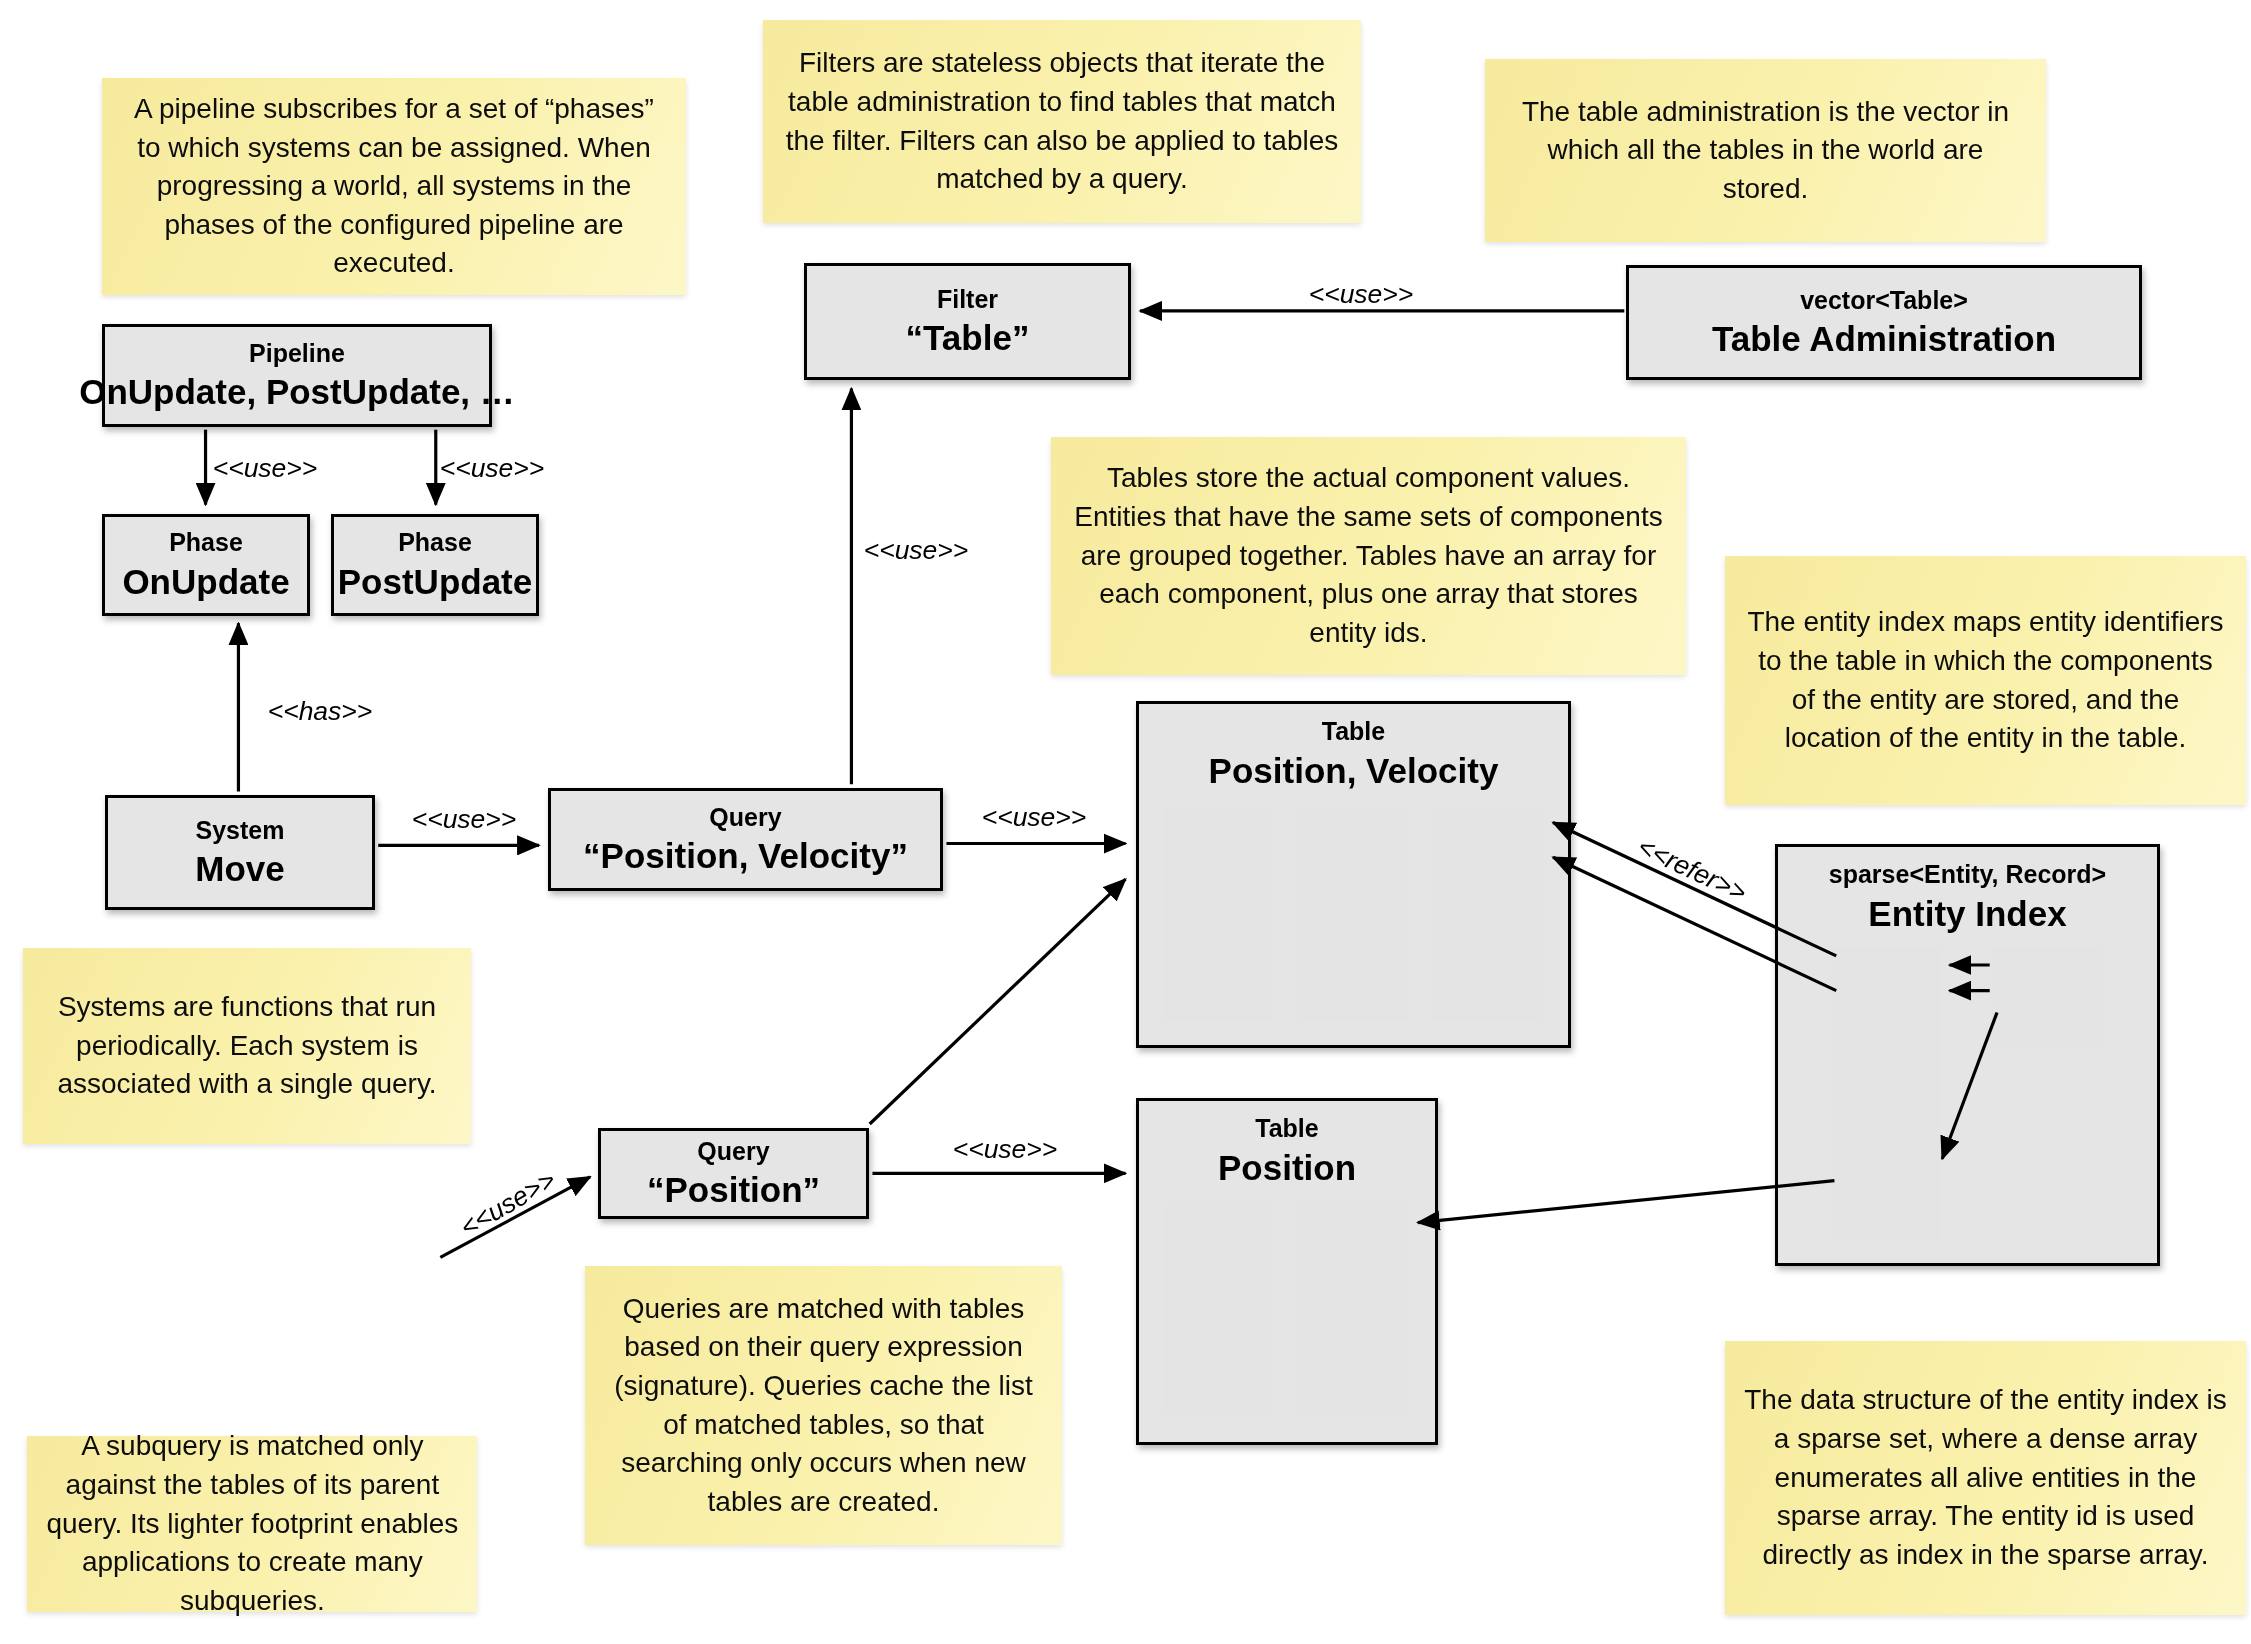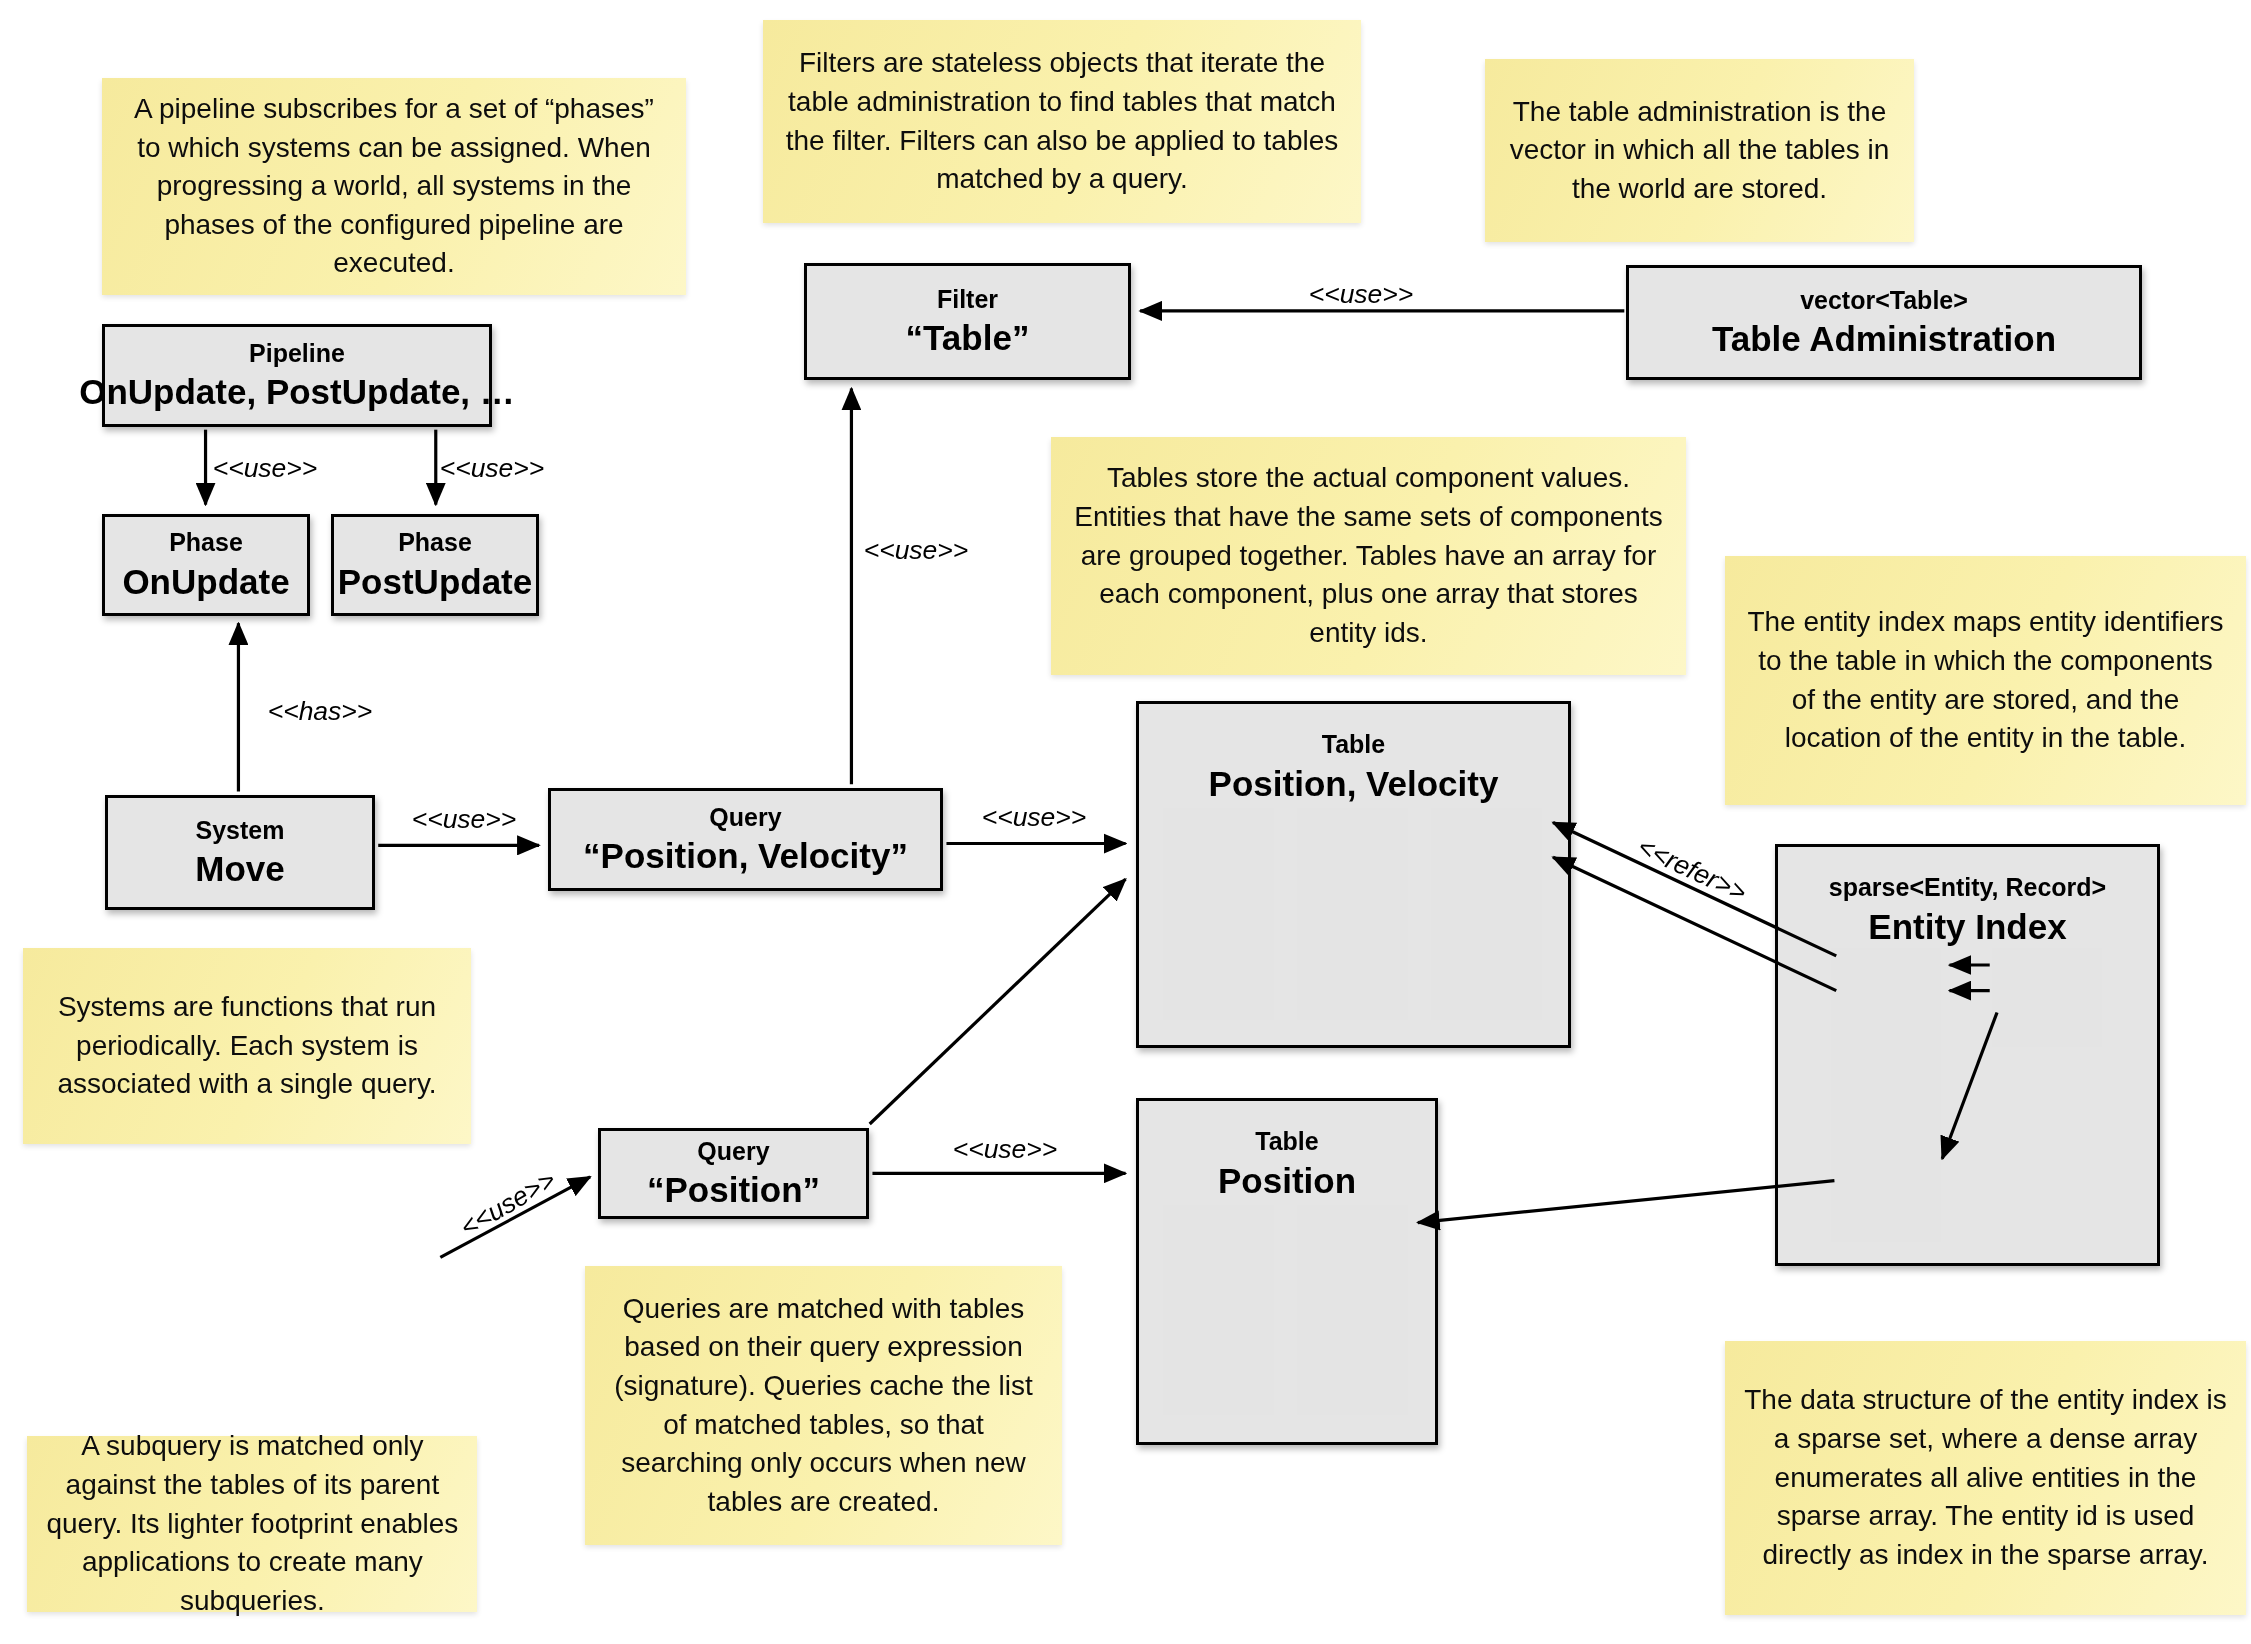--- a/index.html
+++ b/index.html
@@ -23,21 +23,21 @@
   .ubox{
     position:absolute;
     background:#e5e5e5;
     border:3.7px solid #000;
     box-sizing:border-box;
     display:flex;flex-direction:column;align-items:center;justify-content:center;
     box-shadow:1.8px 3.7px 6.4px rgba(0,0,0,0.28);
   }
   .stype{font-size:25px;font-weight:bold;line-height:1.3;white-space:nowrap;}
   .bname{font-size:35px;font-weight:bold;line-height:1.3;white-space:nowrap;}
-  .tbox{justify-content:flex-start;padding-top:24px;text-align:center;}
+  .tbox{justify-content:flex-start;padding-top:11px;text-align:center;}
   .gcol{position:absolute;background:#e4e4e4;}
   .rlabel{
     position:absolute;font-style:italic;font-size:26.5px;white-space:nowrap;
     transform:translate(-50%,-50%);color:#000;
   }
   .rlabel.r-neg30{transform:translate(-50%,-50%) rotate(-30deg);}
   .rlabel.r-pos25{transform:translate(-50%,-50%) rotate(25deg);}
   #wires{position:absolute;left:0;top:0;pointer-events:none;}
   #wires line{stroke:#000;stroke-width:3.5;}
 </style>
@@ -47,21 +47,21 @@
 <div id="canvas">
 
   <div class="note" style="left:102px;top:78px;width:584px;height:217px;">
       <span>A pipeline subscribes for a set of “phases” to which systems can be assigned. When progressing a world, all systems in the phases of the configured pipeline are executed.</span>
     </div>
 
   <div class="note" style="left:763px;top:20px;width:598px;height:203px;">
       <span>Filters are stateless objects that iterate the table administration to find tables that match the filter. Filters can also be applied to tables matched by a query.</span>
     </div>
 
-  <div class="note" style="left:1485px;top:59px;width:429px;height:183px;">
+  <div class="note" style="left:1485px;top:59px;width:561px;height:183px;">
       <span>The table administration is the vector in which all the tables in the world are stored.</span>
     </div>
 
   <div class="note" style="left:1051px;top:437px;width:635px;height:238px;">
       <span>Tables store the actual component values. Entities that have the same sets of components are grouped together. Tables have an array for each component, plus one array that stores entity ids.</span>
     </div>
 
   <div class="note" style="left:1725px;top:556px;width:521px;height:249px;">
       <span>The entity index maps entity identifiers to the table in which the components of the entity are stored, and the location of the entity in the table.</span>
     </div>

